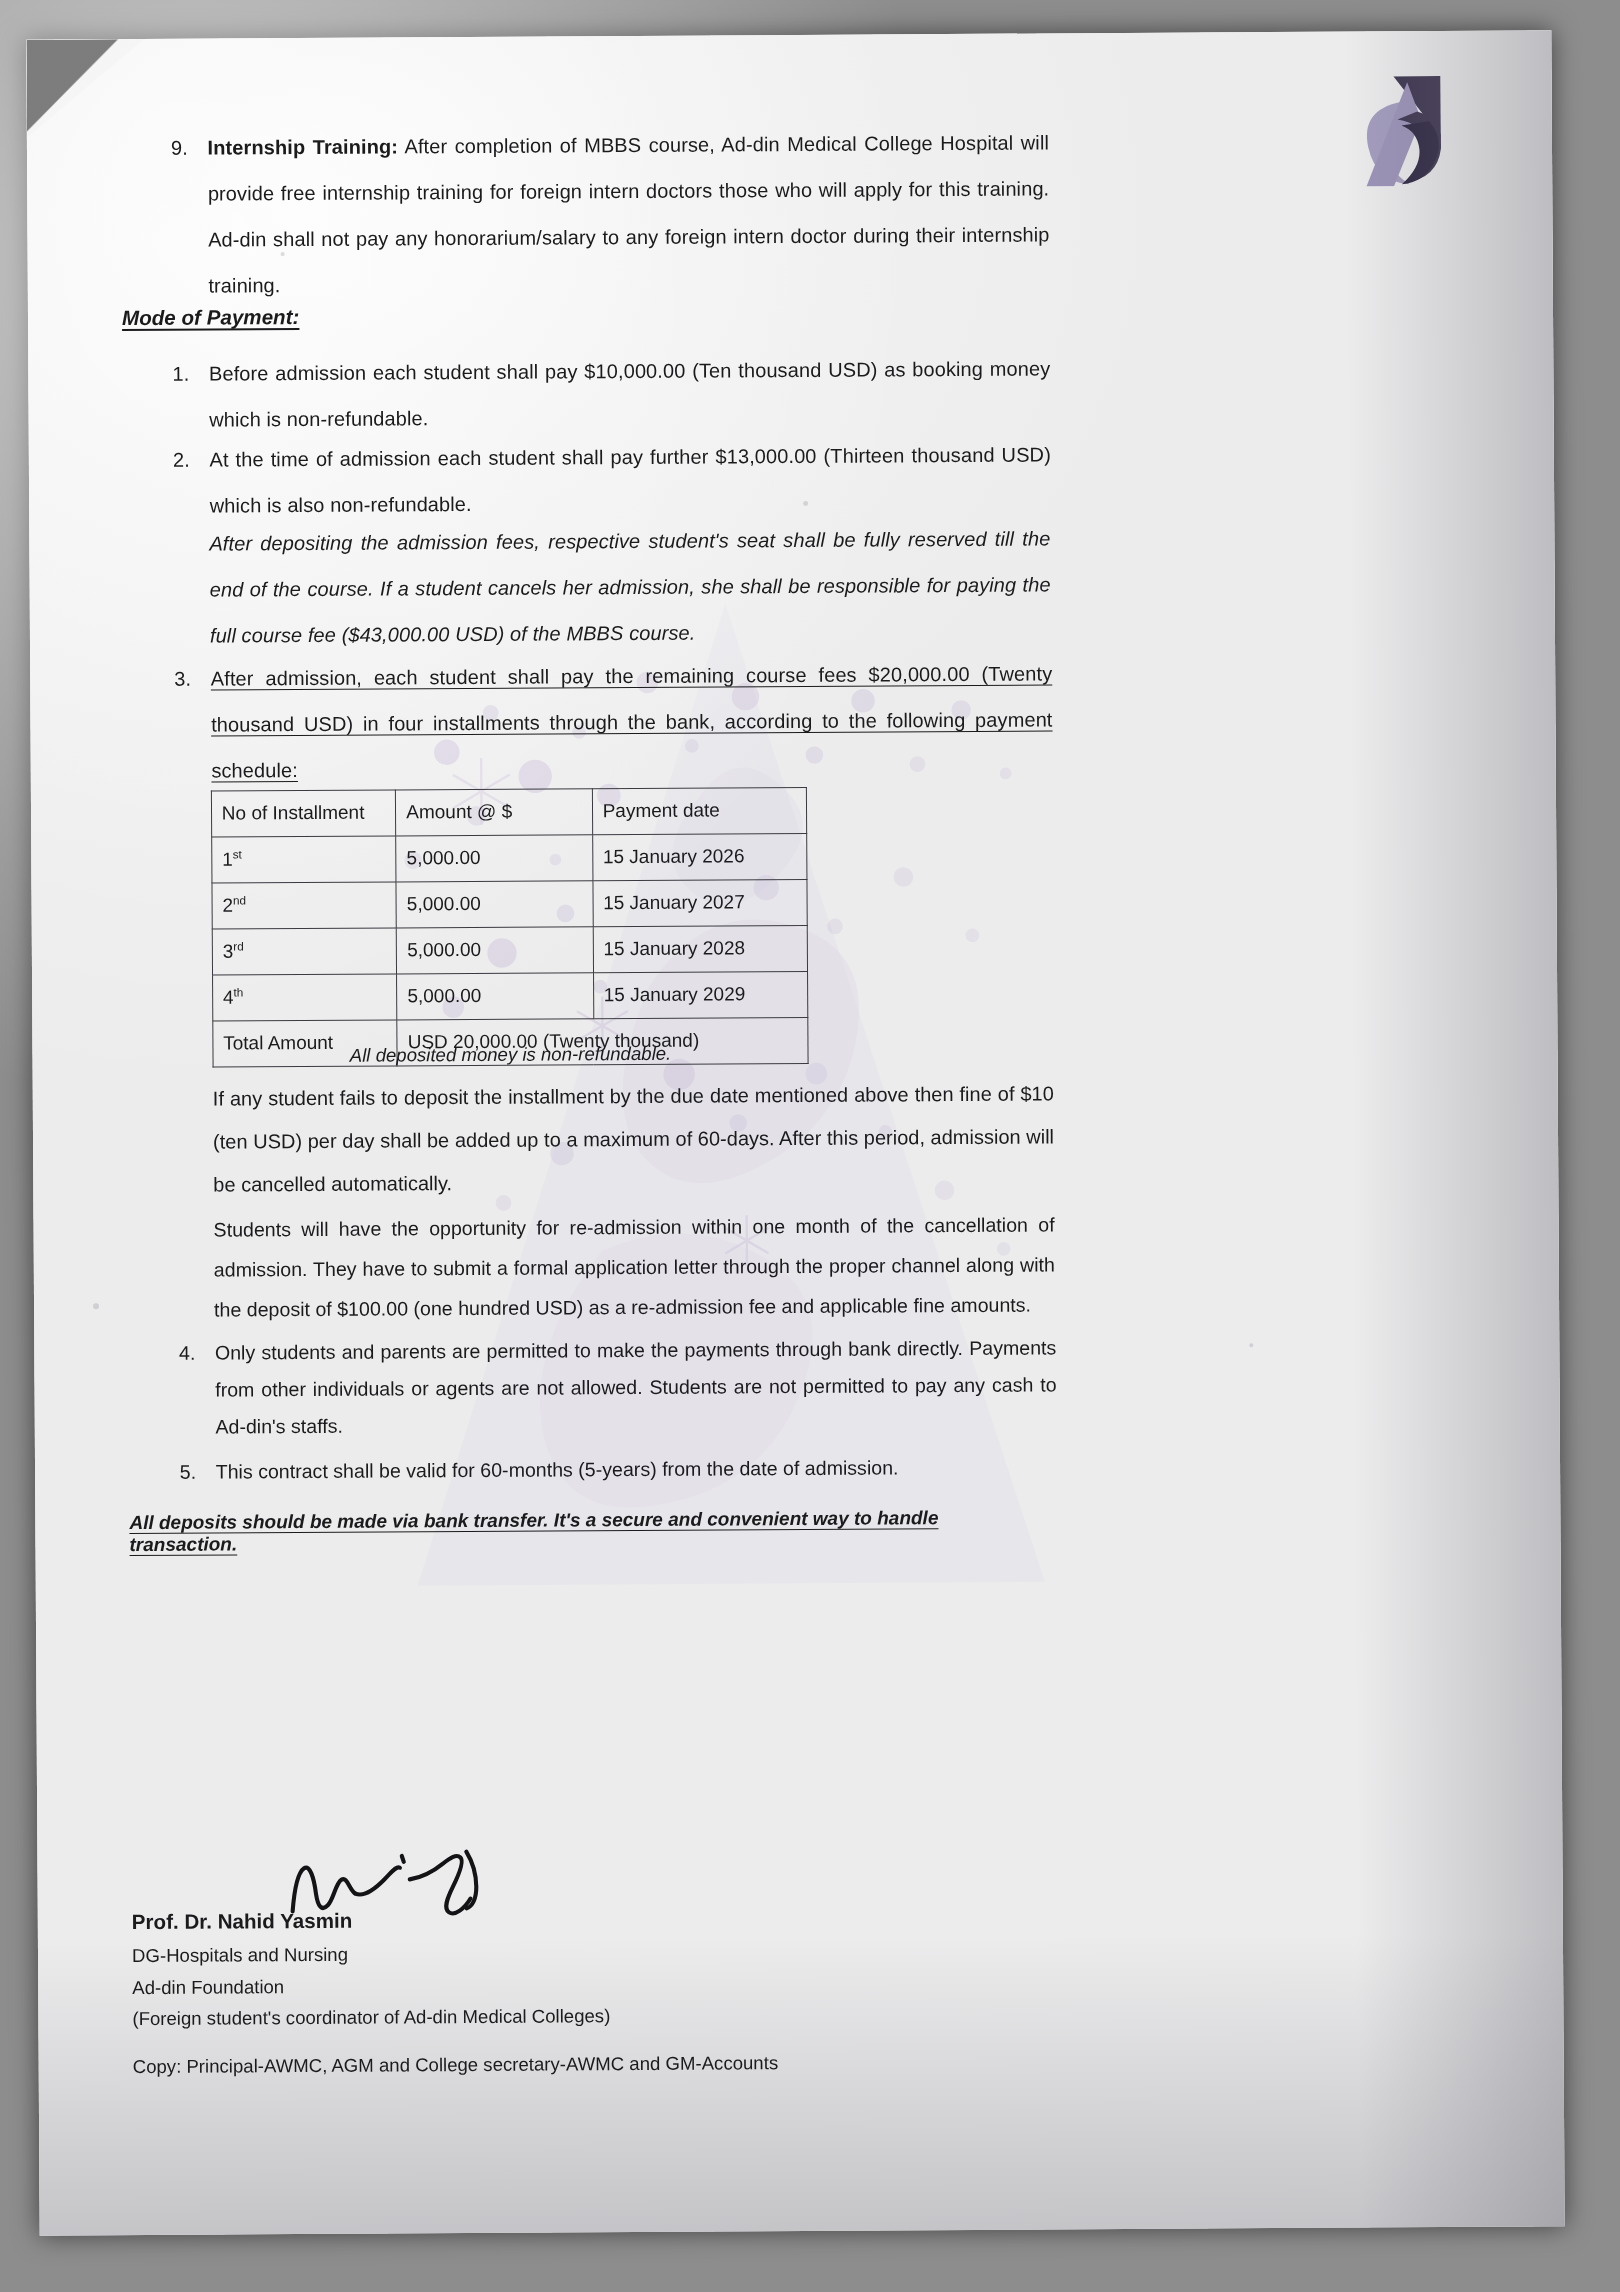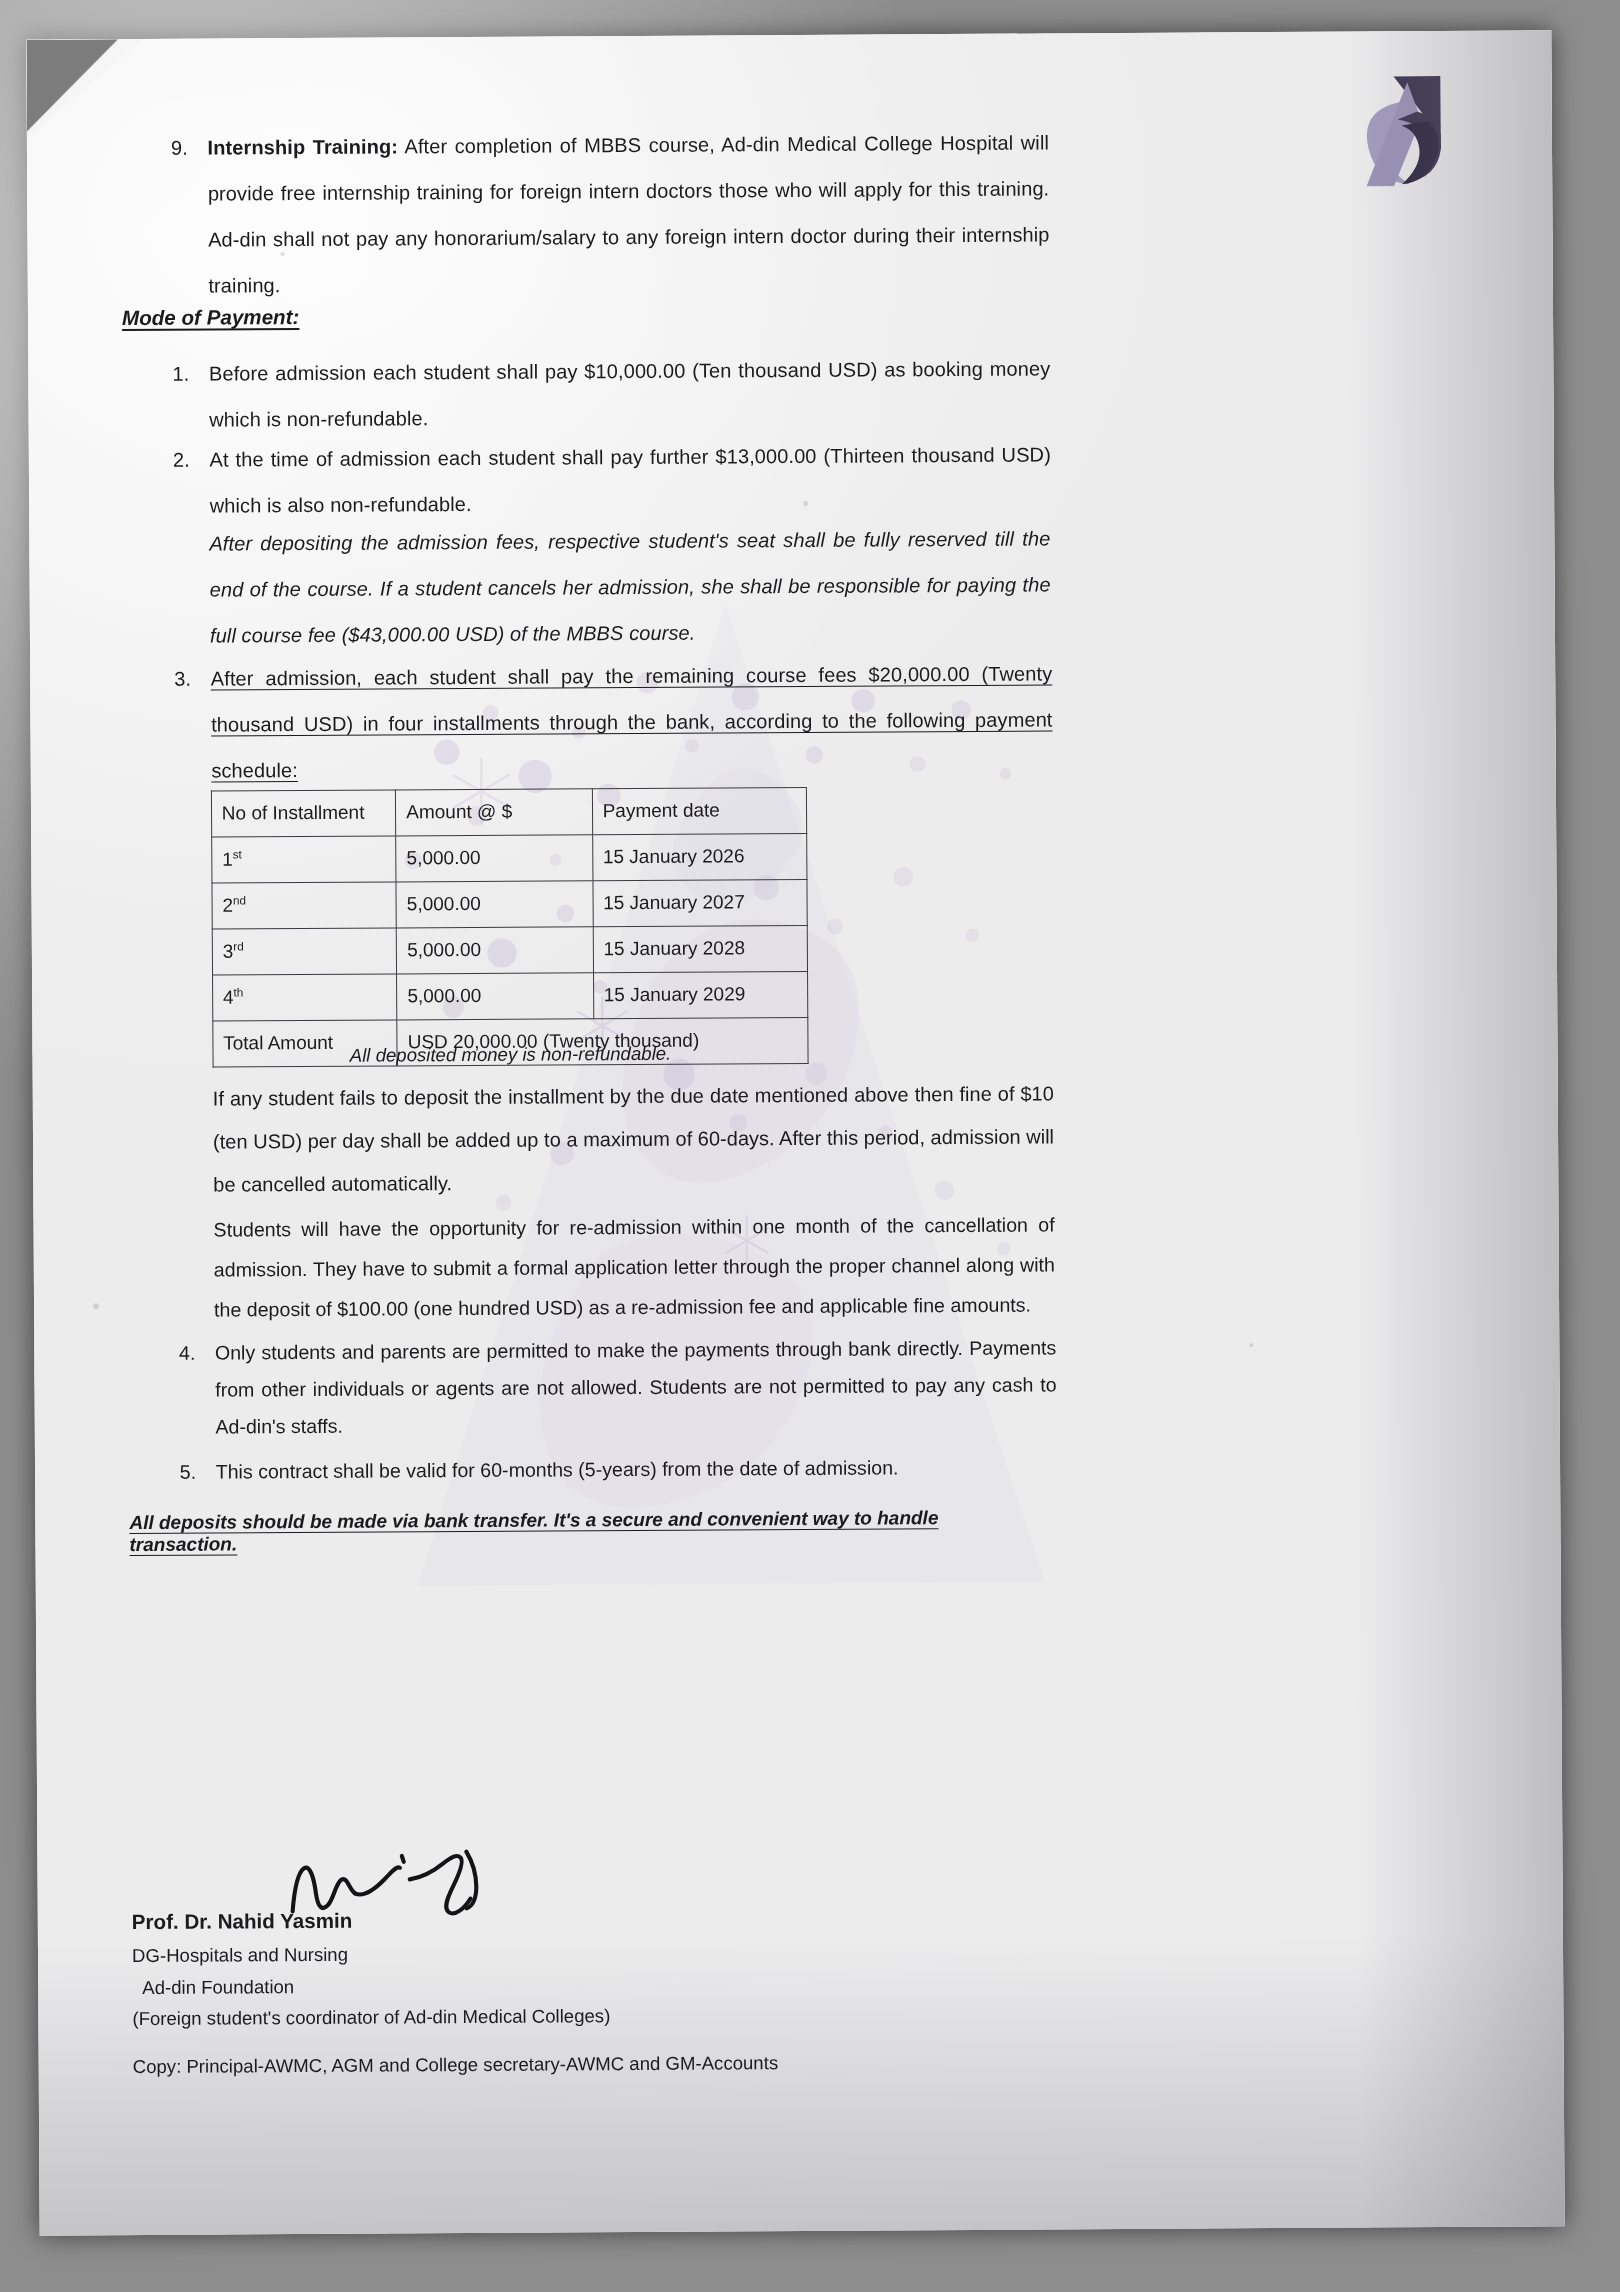--- a/index.html
+++ b/index.html
@@ -274,20 +274,20 @@
           <path d="M8 76 C10 52 14 36 20 32 C26 28 30 42 32 58 C34 72 38 76 44 70 C50 64 52 48 58 44 C64 40 66 54 72 58"></path>
           <path d="M72 58 C80 62 92 54 102 44 C110 36 114 30 118 32"></path>
           <path d="M120 20 l2 6"></path>
           <path d="M128 44 C140 42 152 36 162 28 C170 22 176 18 180 22 C184 26 178 40 172 52 C166 64 162 74 168 78 C174 82 184 74 190 64"></path>
           <path d="M186 16 C192 26 196 40 196 52 C196 64 192 72 186 74"></path>
         </g>
       </svg>
 
       <div class="blk sig-name" style="left:94px; top:1871px;">Prof. Dr. Nahid Yasmin</div>
       <div class="blk sig-line" style="left:94px; top:1901px;">DG-Hospitals and Nursing</div>
-      <div class="blk sig-line" style="left:104px; top:1933px;">Ad-din Foundation</div>
+      <div class="blk sig-line" style="left:94px; top:1933px;">Ad-din Foundation</div>
       <div class="blk sig-line" style="left:94px; top:1964px;">(Foreign student's coordinator of Ad-din Medical Colleges)</div>
       <div class="blk copy-line" style="left:94px; top:2017px;">Copy: Principal-AWMC, AGM and College secretary-AWMC and GM-Accounts</div>
 
     </div>
   </div>
 </div>
 
 
 </body></html>

